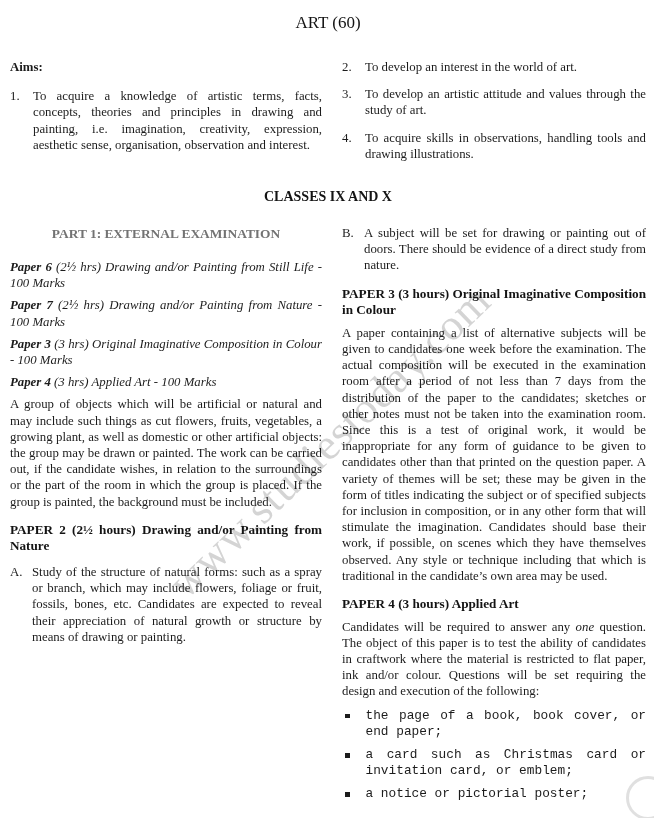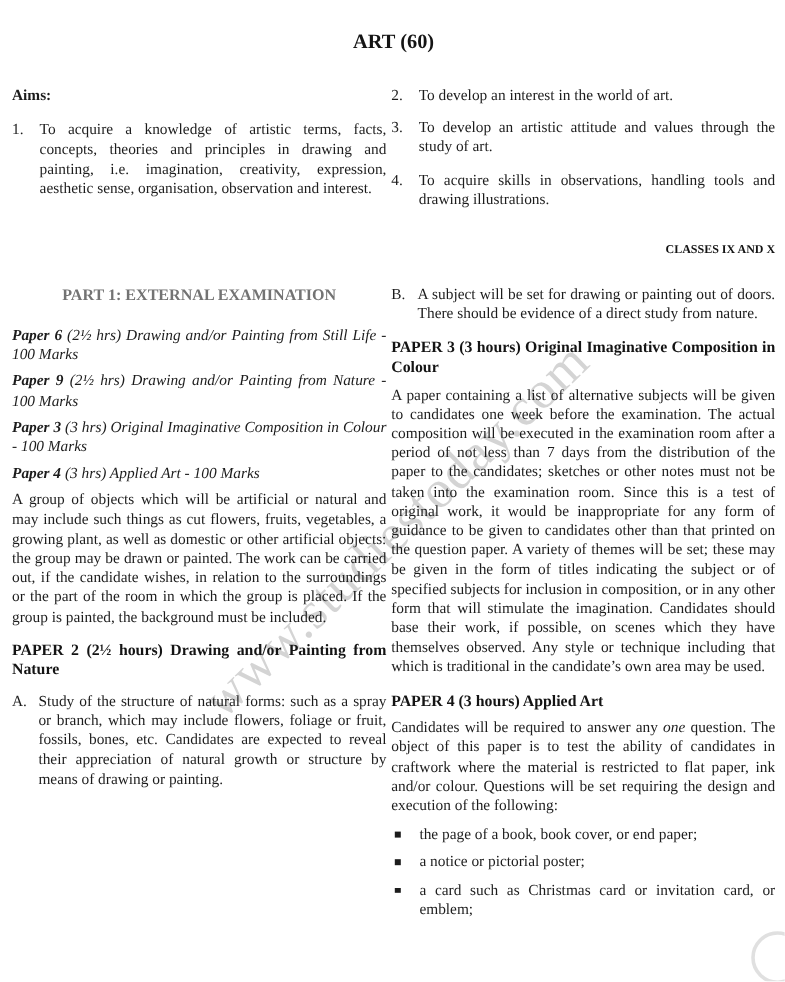--- a/index.html
+++ b/index.html
@@ -31,64 +31,64 @@
   }
   .corner-circle{
     position:absolute;z-index:1;
     right:-16px;bottom:-2px;
     width:38px;height:38px;border-radius:50%;
     border:3px solid rgba(165,165,165,0.35);
     pointer-events:none;
   }
   
   .doc-title{
-    margin:14px 0 26px 0;
+    margin:2px 0 26px 0;
     text-align:center;
-    font-size:17px;line-height:21px;font-weight:bold;
+    font-size:17px;line-height:21px;font-weight:normal;
     color:#141414;
   }
   .classes-heading{
     margin:15px 0 19px 0;
-    text-align:right;
-    font-size:10px;line-height:18px;font-weight:bold;
+    text-align:center;
+    font-size:14px;line-height:18px;font-weight:bold;
     color:#141414;
   }
   .part-heading{
     margin:0 0 17px 0;
     text-align:center;
     font-size:13.4px;line-height:17px;font-weight:bold;
     color:#737373;
   }
   .section-heading{
     margin:12px 0 6px 0;
     font-size:13.2px;line-height:16.6px;font-weight:bold;
     text-align:justify;
     color:#141414;
   }
   
-  .two-col{display:flex;gap:4px;}
+  .two-col{display:flex;gap:20px;}
   .col-left{flex:0 0 312px;min-width:0;}
   .col-right{flex:1;min-width:0;}
   
   .aims-heading{font-weight:bold;margin:0 0 13px 0;}
   .num-item{display:flex;margin:0 0 11px 0;}
   .num-item .num{flex:0 0 23px;}
   .num-item .num-text{flex:1;text-align:justify;}
   
   .para{margin:0 0 8px 0;text-align:justify;}
   .intro-para{font-style:italic;margin:0 0 7px 0;text-align:justify;}
   .intro-para b{font-style:italic;}
   .paper-line{margin:0 0 6px 0;font-style:italic;text-align:justify;}
   .paper-line .paper-label{font-weight:bold;font-style:italic;}
   .letter-item{display:flex;margin:9px 0 0 0;}
   .letter-item .letter{flex:0 0 22px;}
   .letter-item .letter-text{flex:1;text-align:justify;}
   .letter-item.first{margin-top:0;}
   
-  .bullet-list{margin:4px 0 0 0;padding:0;list-style:none;}
+  .bullet-list{margin:4px 0 0 0;padding:0;list-style:none;font-family:Liberation Mono, monospace;}
   .bullet-item{display:flex;margin:0 0 7px 0;}
   .bullet-marker{
     flex:0 0 auto;
     width:4.5px;height:4.5px;background:#1c1c1c;
     margin:6px 16px 0 3px;
   }
   .bullet-text{flex:1;text-align:justify;}
   .it{font-style:italic;}
 </style>
 </head>
@@ -130,21 +130,21 @@
     <h2 class="classes-heading">CLASSES IX AND X</h2>
 
     <div class="two-col">
 
       <div class="col-left">
 
         <h3 class="part-heading">PART 1: EXTERNAL EXAMINATION</h3>
 
 
         <p class="paper-line"><b class="paper-label">Paper 6</b><span> (2½ hrs) Drawing and/or Painting from Still Life - 100 Marks</span></p>
-        <p class="paper-line"><b class="paper-label">Paper 9</b><span> (2½ hrs) Drawing and/or Painting from Nature - 100 Marks</span></p>
+        <p class="paper-line"><b class="paper-label">Paper 7</b><span> (2½ hrs) Drawing and/or Painting from Nature - 100 Marks</span></p>
         <p class="paper-line"><b class="paper-label">Paper 3</b><span> (3 hrs) Original Imaginative Composition in Colour - 100 Marks</span></p>
         <p class="paper-line"><b class="paper-label">Paper 4</b><span> (3 hrs) Applied Art - 100 Marks</span></p>
 
         <p class="para">A group of objects which will be artificial or natural and may include such things as cut flowers, fruits, vegetables, a growing plant, as well as domestic or other artificial objects: the group may be drawn or painted. The work can be carried out, if the candidate wishes, in relation to the surroundings or the part of the room in which the group is placed. If the group is painted, the background must be included.</p>
 
         <h4 class="section-heading">PAPER 2 (2½ hours) Drawing and/or Painting from Nature</h4>
 
         <div class="letter-item">
           <span class="letter">A.</span>
           <span class="letter-text">Study of the structure of natural forms: such as a spray or branch, which may include flowers, foliage or fruit, fossils, bones, etc. Candidates are expected to reveal their appreciation of natural growth or structure by means of drawing or painting.</span>
@@ -165,25 +165,25 @@
         <h4 class="section-heading">PAPER 4 (3 hours) Applied Art</h4>
         <p class="para"><span>Candidates will be required to answer any </span><span class="it">one</span><span> question. The object of this paper is to test the ability of candidates in craftwork where the material is restricted to flat paper, ink and/or colour. Questions will be set requiring the design and execution of the following:</span></p>
 
         <ul class="bullet-list">
           <li class="bullet-item">
             <span class="bullet-marker"></span>
             <span class="bullet-text">the page of a book, book cover, or end paper;</span>
           </li>
           <li class="bullet-item">
             <span class="bullet-marker"></span>
-            <span class="bullet-text">a notice or pictorial poster;</span>
+            <span class="bullet-text">a card such as Christmas card or invitation card, or emblem;</span>
           </li>
           <li class="bullet-item">
             <span class="bullet-marker"></span>
-            <span class="bullet-text">a card such as Christmas card or invitation card, or emblem;</span>
+            <span class="bullet-text">a notice or pictorial poster;</span>
           </li>
         </ul>
 
       </div>
     </div>
 
   </div>
 </div>
 
 </body></html>

